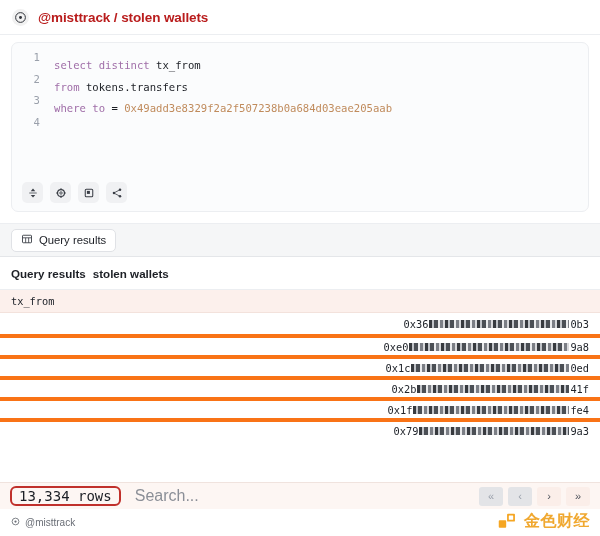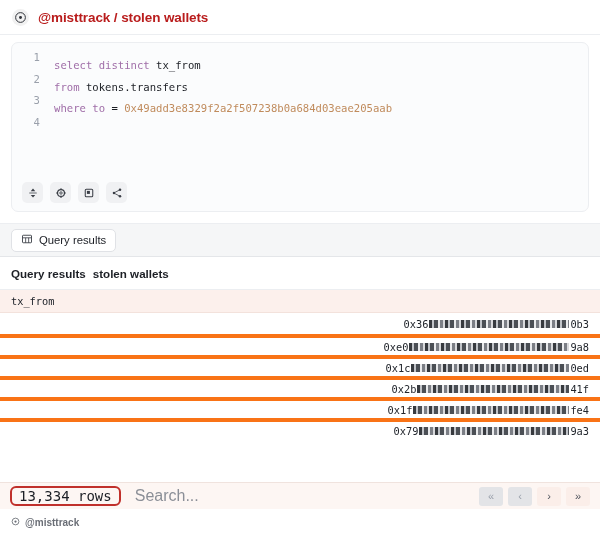--- a/index.html
+++ b/index.html
@@ -222,21 +222,21 @@
     position: absolute;
     left: 0; right: 0; bottom: 0;
     height: 27px;
     background: #ffffff;
     display: flex;
     align-items: center;
     padding: 0 11px;
   }
   .handle {
     display: flex; align-items: center; gap: 5px;
-    font-size: 10px; color: #6a6e76; font-weight: bold;
+    font-size: 10px; color: #6a6e76;
   }
   .watermark {
     position: absolute;
     right: 10px; bottom: 4px;
     display: flex; align-items: center; gap: 6px;
   }
   .wm-mark {
     width: 21px; height: 21px;
     position: relative;
   }
@@ -400,15 +400,25 @@
     <div class="handle">
       <span>
         <svg width="9" height="9" viewBox="0 0 16 16">
           <circle cx="8" cy="8" r="6" fill="none" stroke="#6a6e76" stroke-width="1.5"></circle>
           <circle cx="8" cy="8" r="2" fill="#6a6e76"></circle>
         </svg>
       </span>
       <span>@misttrack</span>
     </div>
 
+    <div class="watermark">
+      <span class="wm-mark">
+        <svg width="21" height="21" viewBox="0 0 24 24">
+          <rect x="2" y="10.5" width="8.5" height="8.5" rx="1" fill="#f5a623"></rect>
+          <rect x="11.5" y="3" width="9" height="9" rx="1" fill="#f5a623"></rect>
+          <rect x="13.5" y="5" width="5" height="5" rx="0.6" fill="#ffffff"></rect>
+        </svg>
+      </span>
+      <span class="wm-text">金色财经</span>
+    </div>
   </div>
 
 </div>
 
 </body></html>

